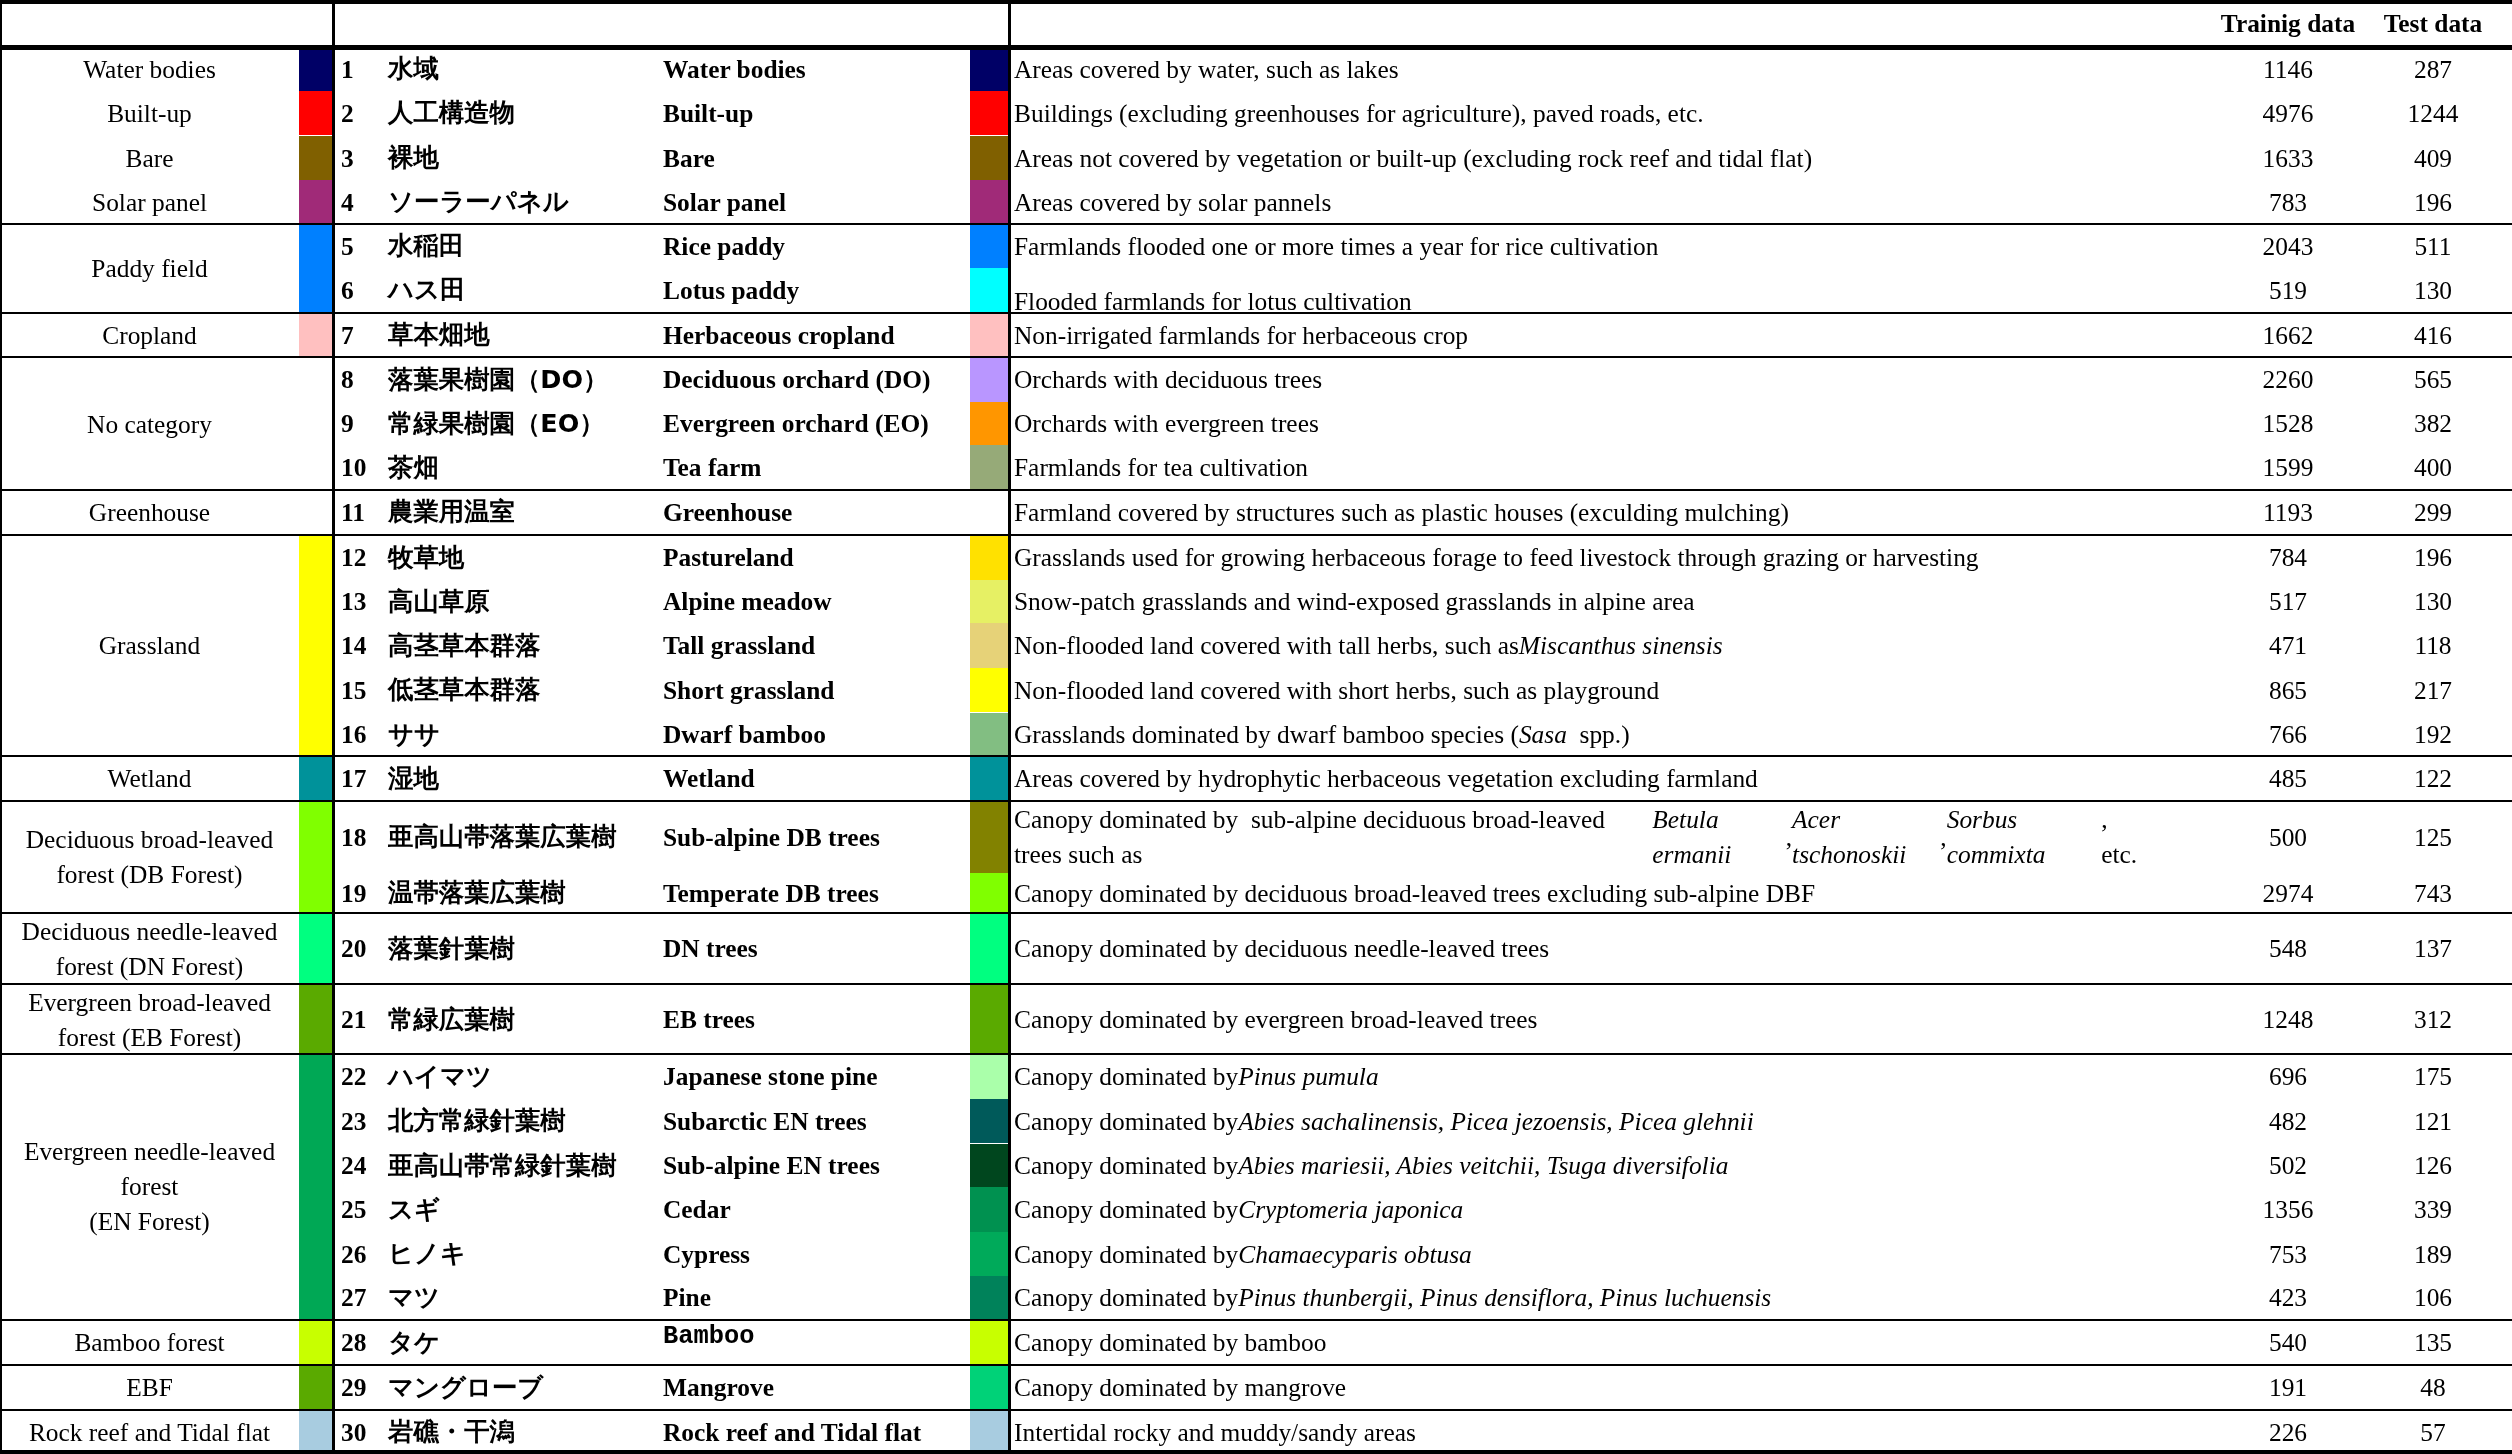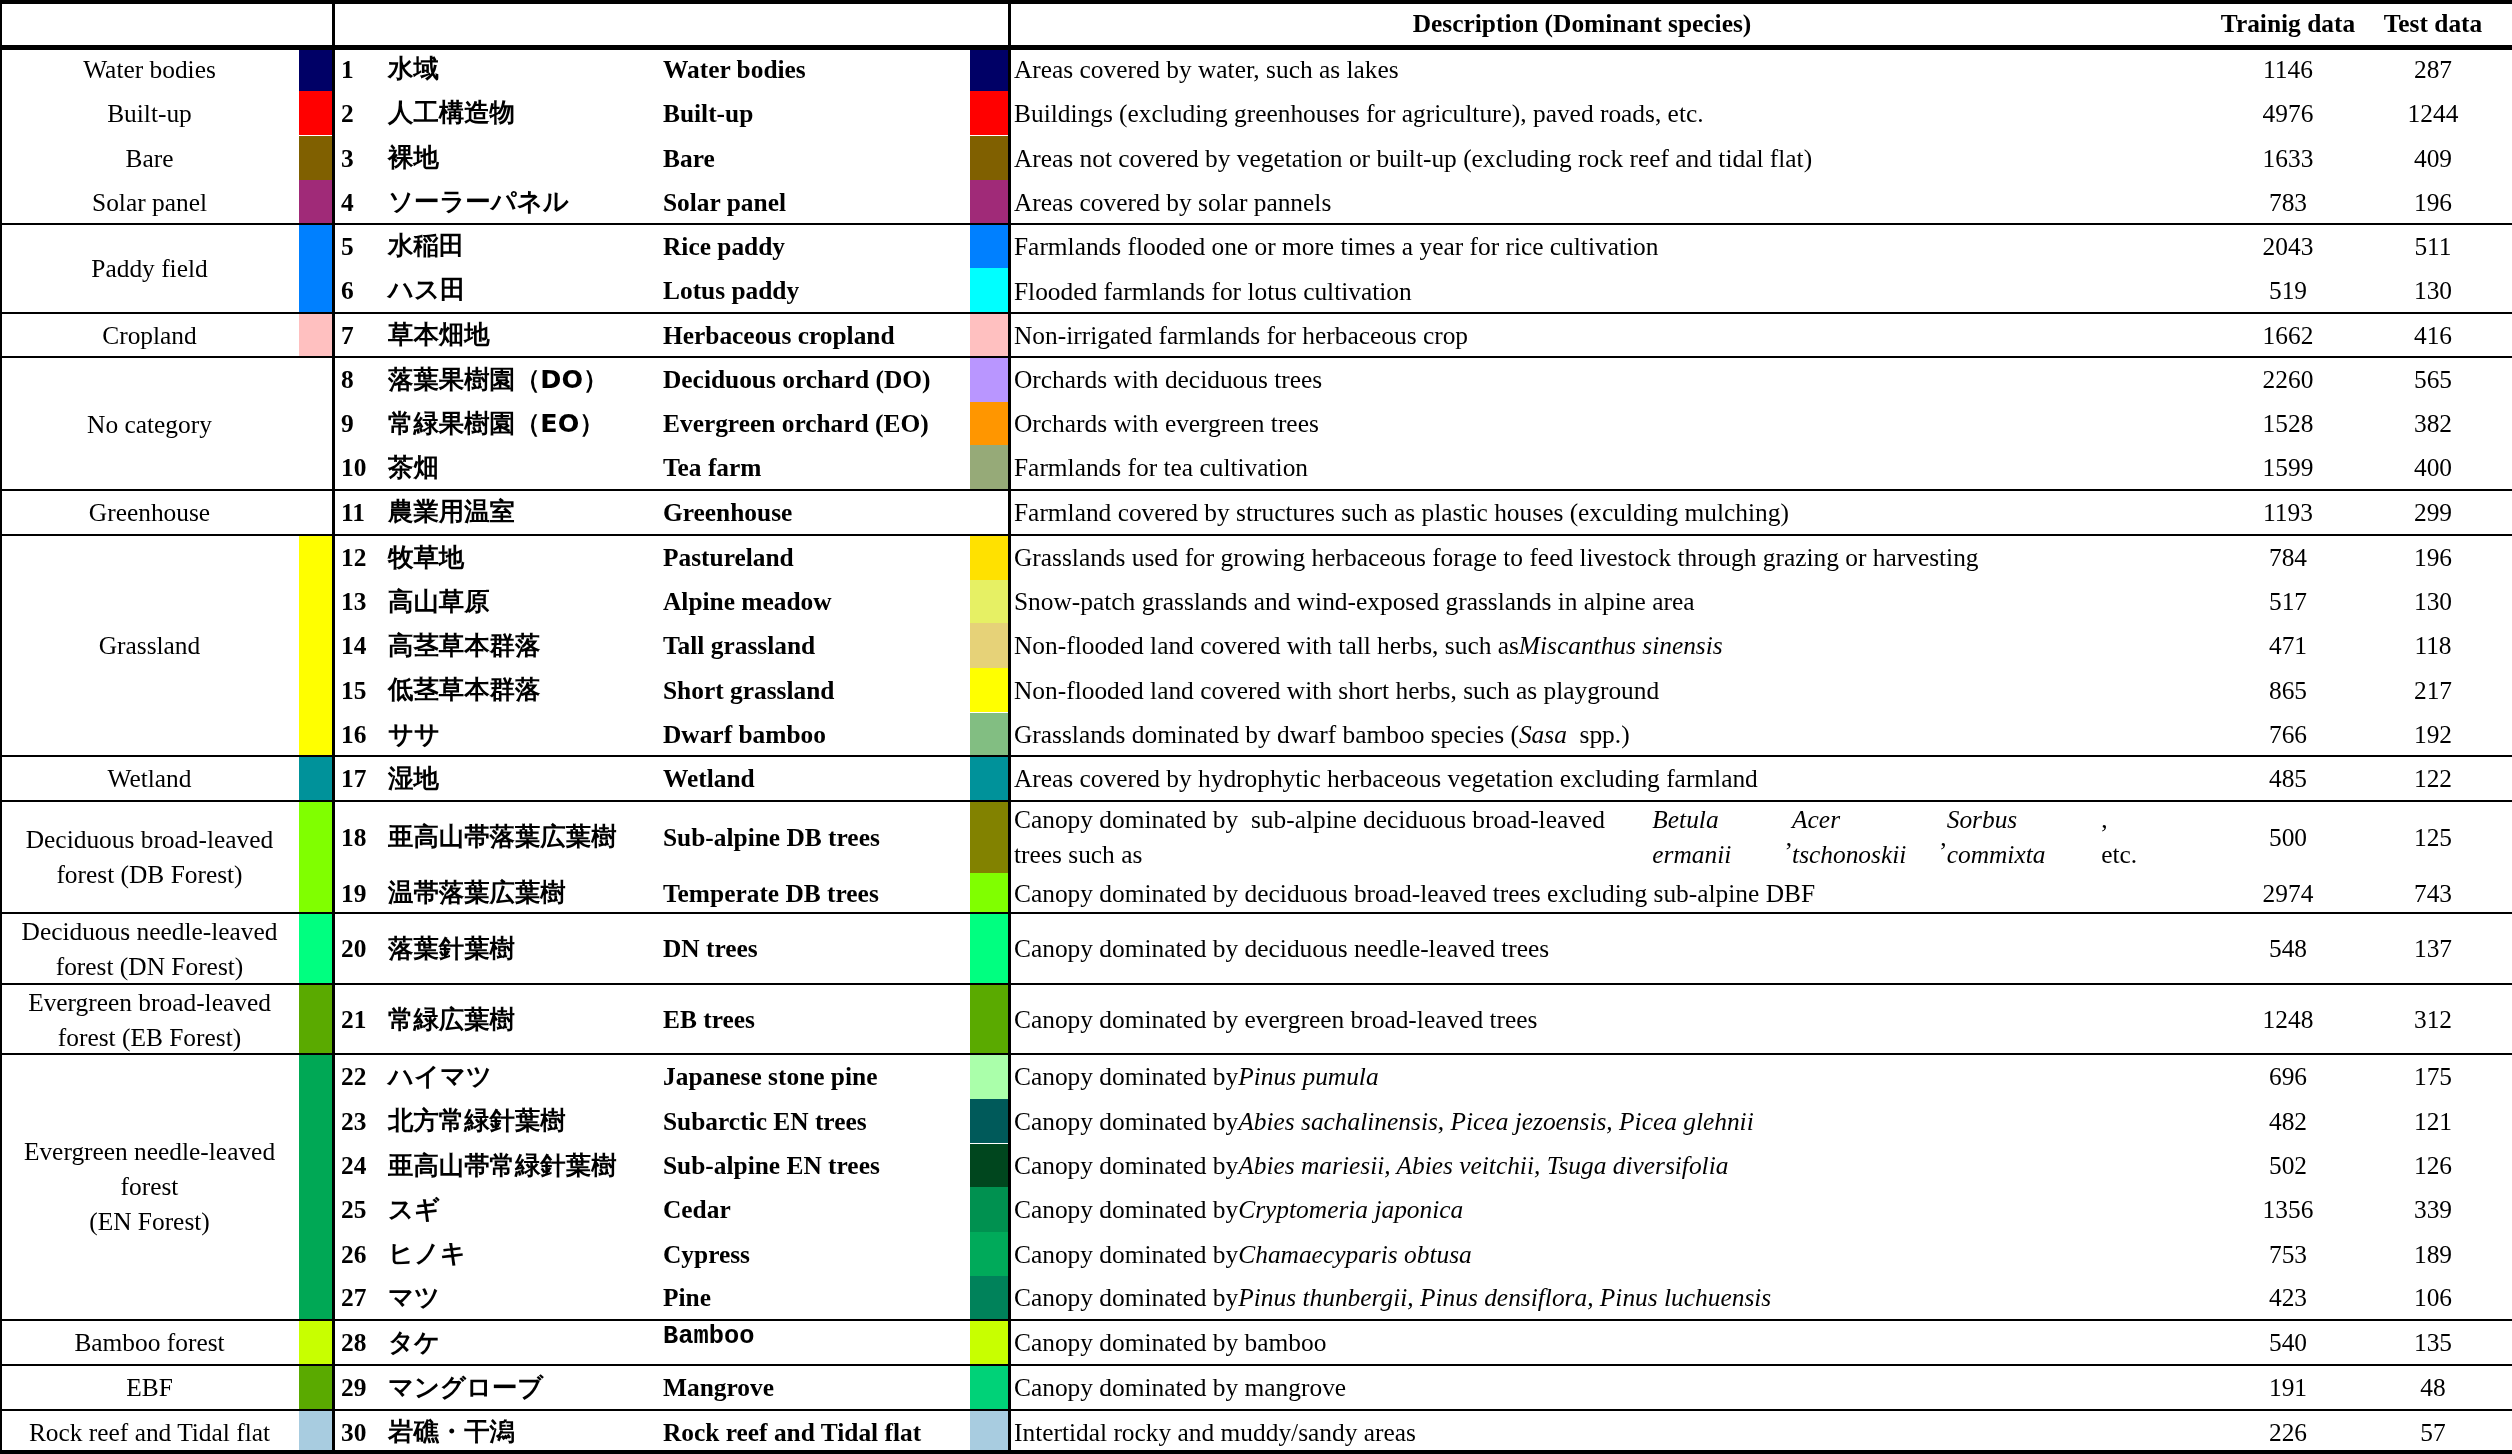--- a/index.html
+++ b/index.html
@@ -17,21 +17,20 @@
   .en { left:663px; font-weight:bold; }
   .desc { left:1014px; width:1130px; white-space:normal; line-height:35px; }
   .tr { left:2156px; width:264px; justify-content:center; }
   .te { left:2325px; width:216px; justify-content:center; }
   i { font-style:italic; }
 </style>
 </head>
 <body>
 
 <div id="tbl">
-  <div class="hdr" style="left:1009px;width:1146px;">Description (Dominant species)</div>
   <div class="hdr" style="left:2156px;width:264px;">Trainig data</div>
   <div class="hdr" style="left:2325px;width:216px;">Test data</div>
 
   <div id="groups">
       <div class="grp" style="top: 47px; height: 44px;">Water bodies</div>
       <div class="sw" style="left: 299px; width: 34px; top: 47px; height: 44px; background: rgb(0, 0, 102);"></div>
       <div class="grp" style="top: 91px; height: 44px;">Built-up</div>
       <div class="sw" style="left: 299px; width: 34px; top: 91px; height: 44px; background: rgb(255, 0, 0);"></div>
       <div class="grp" style="top: 136px; height: 44px;">Bare</div>
       <div class="sw" style="left: 299px; width: 34px; top: 136px; height: 44px; background: rgb(128, 96, 0);"></div>
@@ -99,21 +98,21 @@
       <div class="cell num" style="top: 224px; height: 44px;">5</div>
       <div class="cell jp" style="top: 224px; height: 44px;">水稲田</div>
       <div class="cell en" style="top: 224px; height: 44px;">Rice paddy</div>
       <div class="cell desc" style="top: 224px; height: 44px;">Farmlands flooded one or more times a year for rice cultivation</div>
       <div class="cell tr" style="top: 224px; height: 44px;">2043</div>
       <div class="cell te" style="top: 224px; height: 44px;">511</div>
       <div class="sw" style="left: 970px; width: 39px; top: 224px; height: 44px; background: rgb(0, 128, 255);"></div>
       <div class="cell num" style="top: 268px; height: 44px;">6</div>
       <div class="cell jp" style="top: 268px; height: 44px;">ハス田</div>
       <div class="cell en" style="top: 268px; height: 44px;">Lotus paddy</div>
-      <div class="cell desc" style="top: 269px; height: 44px; text-align: right;">Flooded farmlands for lotus cultivation</div>
+      <div class="cell desc" style="top: 279px; height: 44px; text-align: right;">Flooded farmlands for lotus cultivation</div>
       <div class="cell tr" style="top: 268px; height: 44px;">519</div>
       <div class="cell te" style="top: 268px; height: 44px;">130</div>
       <div class="sw" style="left: 970px; width: 39px; top: 268px; height: 44px; background: rgb(0, 255, 255);"></div>
       <div class="cell num" style="top: 313px; height: 44px;">7</div>
       <div class="cell jp" style="top: 313px; height: 44px;">草本畑地</div>
       <div class="cell en" style="top: 313px; height: 44px;">Herbaceous cropland</div>
       <div class="cell desc" style="top: 313px; height: 44px;">Non-irrigated farmlands for herbaceous crop</div>
       <div class="cell tr" style="top: 313px; height: 44px;">1662</div>
       <div class="cell te" style="top: 313px; height: 44px;">416</div>
       <div class="sw" style="left: 970px; width: 39px; top: 313px; height: 44px; background: rgb(255, 192, 192);"></div>

